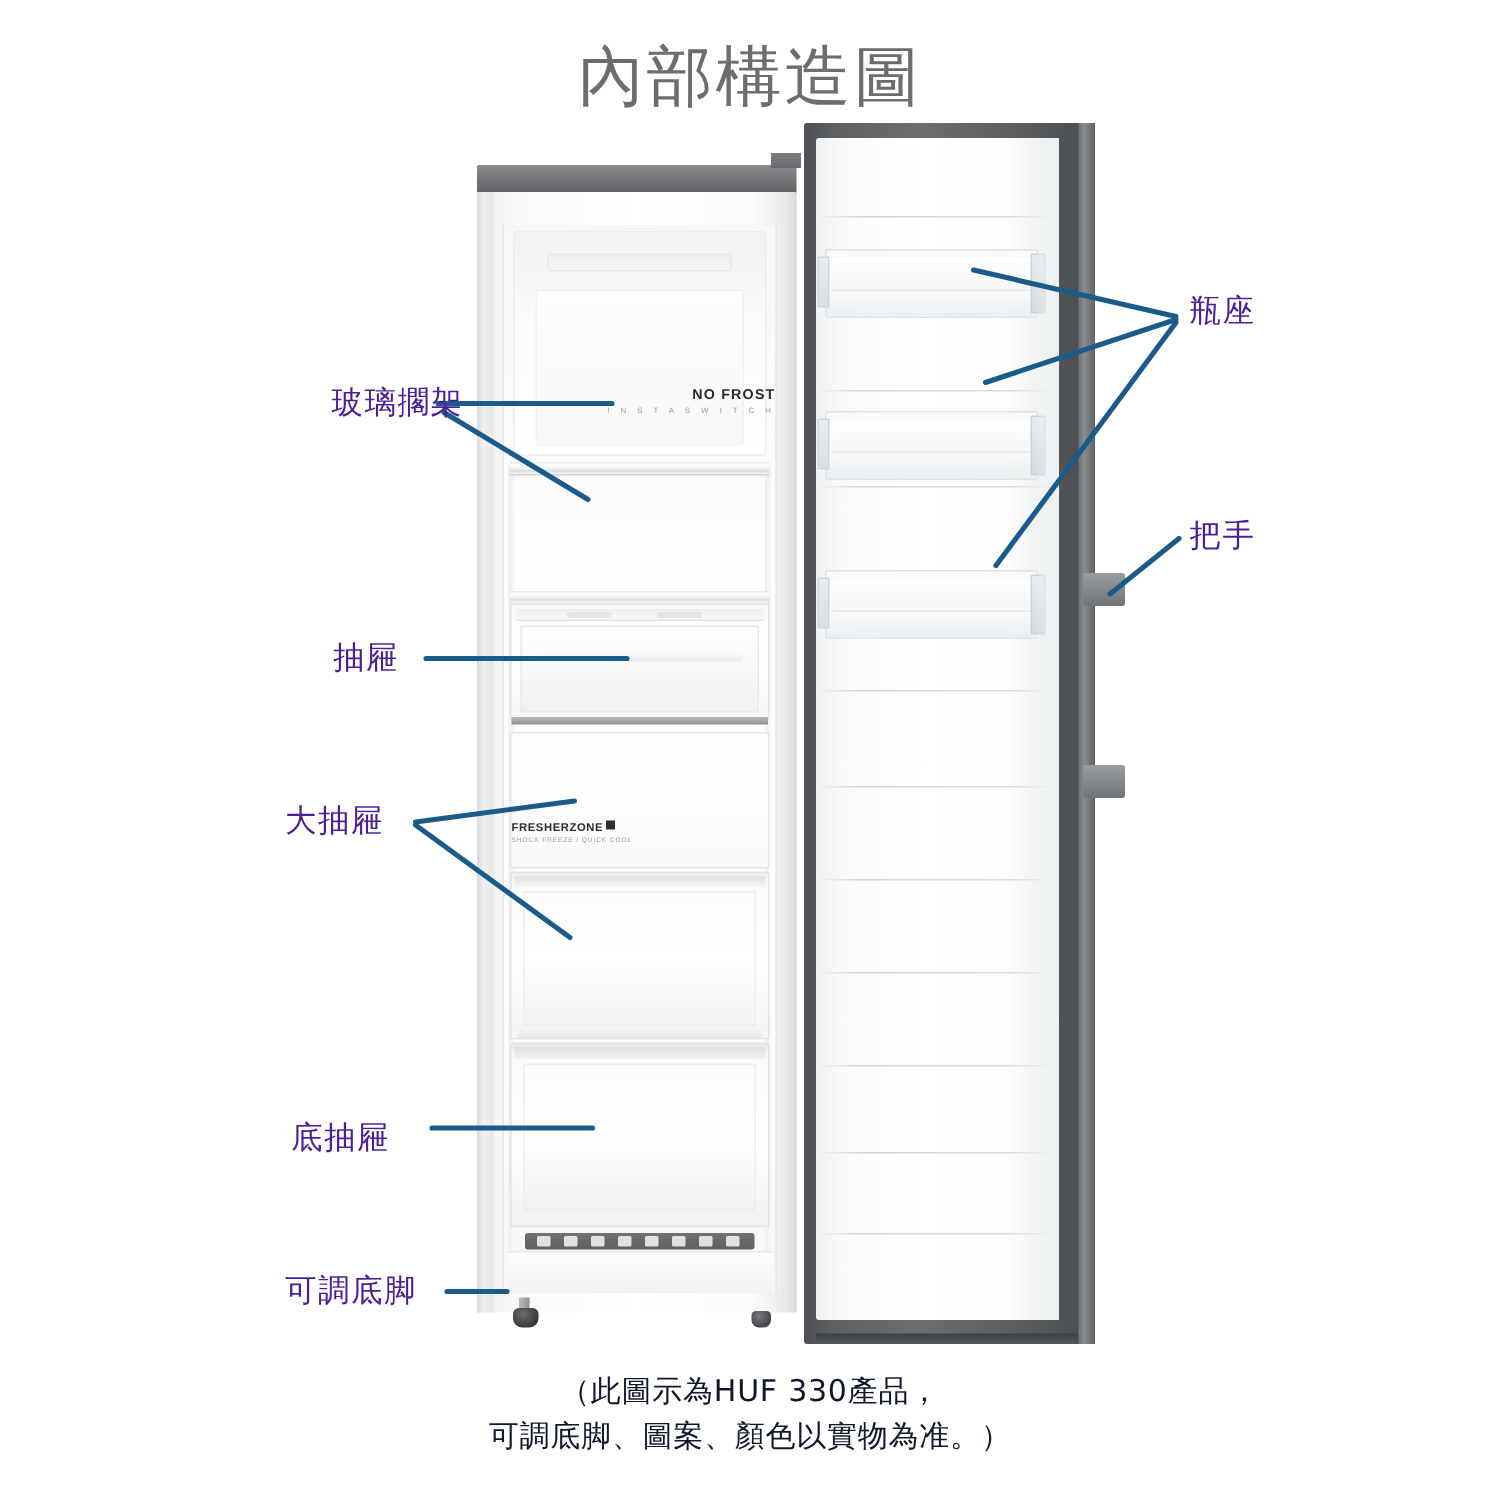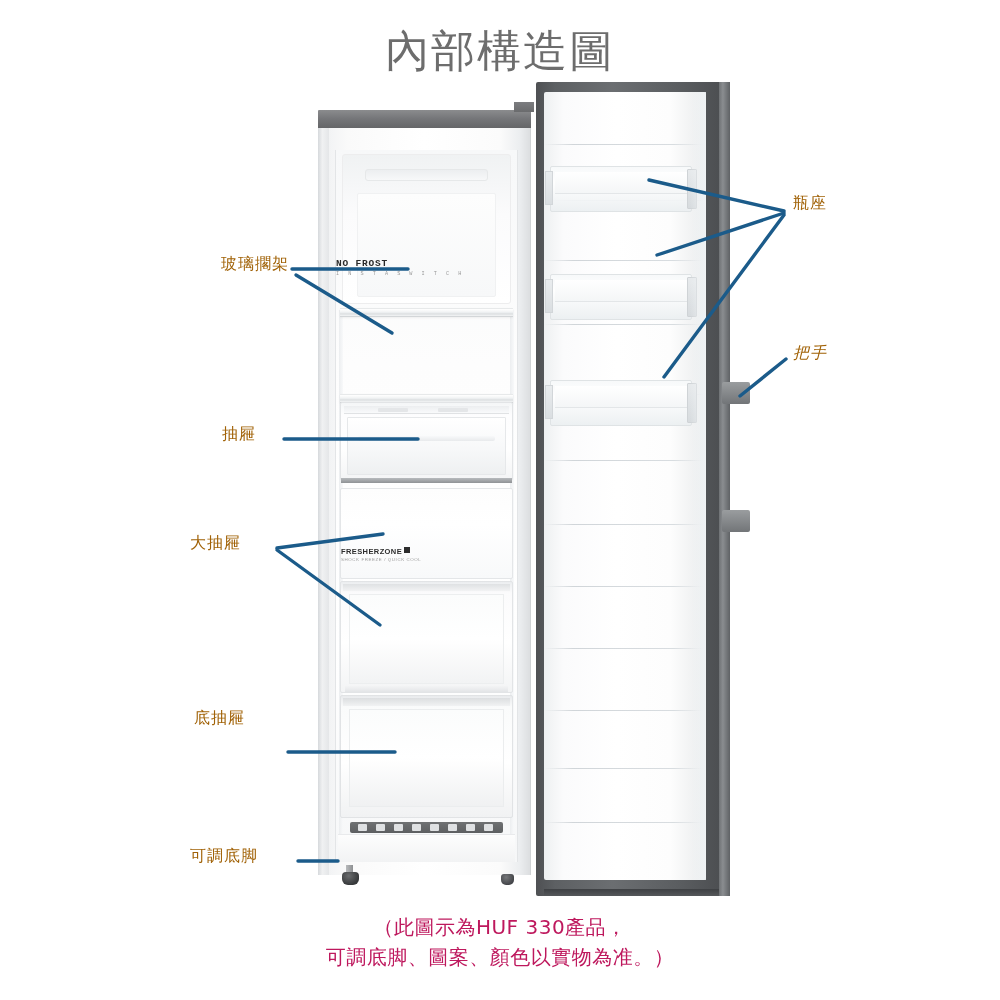--- a/index.html
+++ b/index.html
@@ -17,22 +17,22 @@
     text-align: center;
     font-size: 44px; letter-spacing: 2px;
     color: #6d6d6d;
     font-family: "DejaVu Sans", "Liberation Sans", sans-serif;
     font-weight: 400;
   }
 
   
   .lbl {
     position: absolute;
-    font-size: 16px;
-    color: #a16207;
+    font-size: 21px;
+    color: #4c1d95;
     white-space: nowrap;
     letter-spacing: 1px;
     font-family: "DejaVu Sans", "Liberation Sans", sans-serif;
   }
 
   
   .leaders { position:absolute; left:0; top:0; width:1000px; height:1000px; }
 
   
   .fridge { position: absolute; left: 318px; top: 110px; width: 218px; height: 765px; }
@@ -77,23 +77,23 @@
     background:linear-gradient(180deg,#eceef0,#f7f8f9);
     border:1px solid #e6e8e9; border-radius:3px;
   }
   .liner-top .plate{
     position:absolute; left:14px; top:38px; right:14px; bottom:6px;
     background:linear-gradient(180deg,#fdfdfd,#f7f8f9);
     border:1px solid #f0f1f2; border-radius:2px;
   }
 
   .brand-nofrost{
-    position:absolute; left:0; width:100%; text-align:left; top:108px;
+    position:absolute; left:0; width:100%; text-align:right; top:108px;
     color:#2a2a2a; font-weight:bold; font-size:9.5px; letter-spacing:.8px;
-    font-family:Liberation Mono, monospace;
+    font-family:Liberation Sans, sans-serif;
   }
   .brand-nofrost small{
     display:block; font-weight:normal; font-size:5.2px; letter-spacing:3px;
     color:#9a9a9a; margin-top:2px;
   }
 
   
   .shelf{
     position:absolute; left:4px; right:4px; height:9px;
     background:linear-gradient(180deg,#ffffff 0%, #f1f3f4 45%, #dcdfe1 70%, #f4f5f6 100%);
@@ -294,21 +294,21 @@
 
   
   .door-bottom-shadow{
     position:absolute; left:8px; bottom:0; right:8px; height:7px;
     background:linear-gradient(180deg,#3e4043,#55585b);
   }
 
   
   .footnote{
     position:absolute; left:0; top:912px; width:1000px; text-align:center;
-    font-size:20px; color:#be185d; line-height:30px; letter-spacing:.5px;
+    font-size:20px; color:#0f172a; line-height:30px; letter-spacing:.5px;
     font-family:"DejaVu Sans","Liberation Sans",sans-serif;
   }
   .footnote .l2{ display:block; }
 </style>
 </head>
 <body>
 
 <div id="stage">
 
   <div class="title">內部構造圖</div>
@@ -437,23 +437,23 @@
       <line x1="784" y1="213" x2="657" y2="255"></line>
       <line x1="784" y1="215" x2="664" y2="377"></line>
 
       <line x1="786" y1="359" x2="740" y2="396"></line>
     </g>
   </svg>
 
   <div class="lbl" style="left:174px; top:254px;margin-left:47px;">玻璃擱架</div>
   <div class="lbl" style="left:222px; top:424px;">抽屜</div>
   <div class="lbl" style="left:190px; top:533px;">大抽屜</div>
-  <div class="lbl" style="left:194px; top:708px;">底抽屜</div>
+  <div class="lbl" style="left:194px; top:744px;">底抽屜</div>
   <div class="lbl" style="left:190px; top:846px;text-align:right;">可調底脚</div>
   <div class="lbl" style="left:793px; top:193px;">瓶座</div>
-  <div class="lbl" style="left:793px; top:343px;font-style:italic;">把手</div>
+  <div class="lbl" style="left:793px; top:343px;">把手</div>
 
   <div class="footnote">
     <span>（此圖示為HUF 330產品，</span>
     <span class="l2">可調底脚、圖案、顏色以實物為准。）</span>
   </div>
 
 </div>
 
 </body></html>

